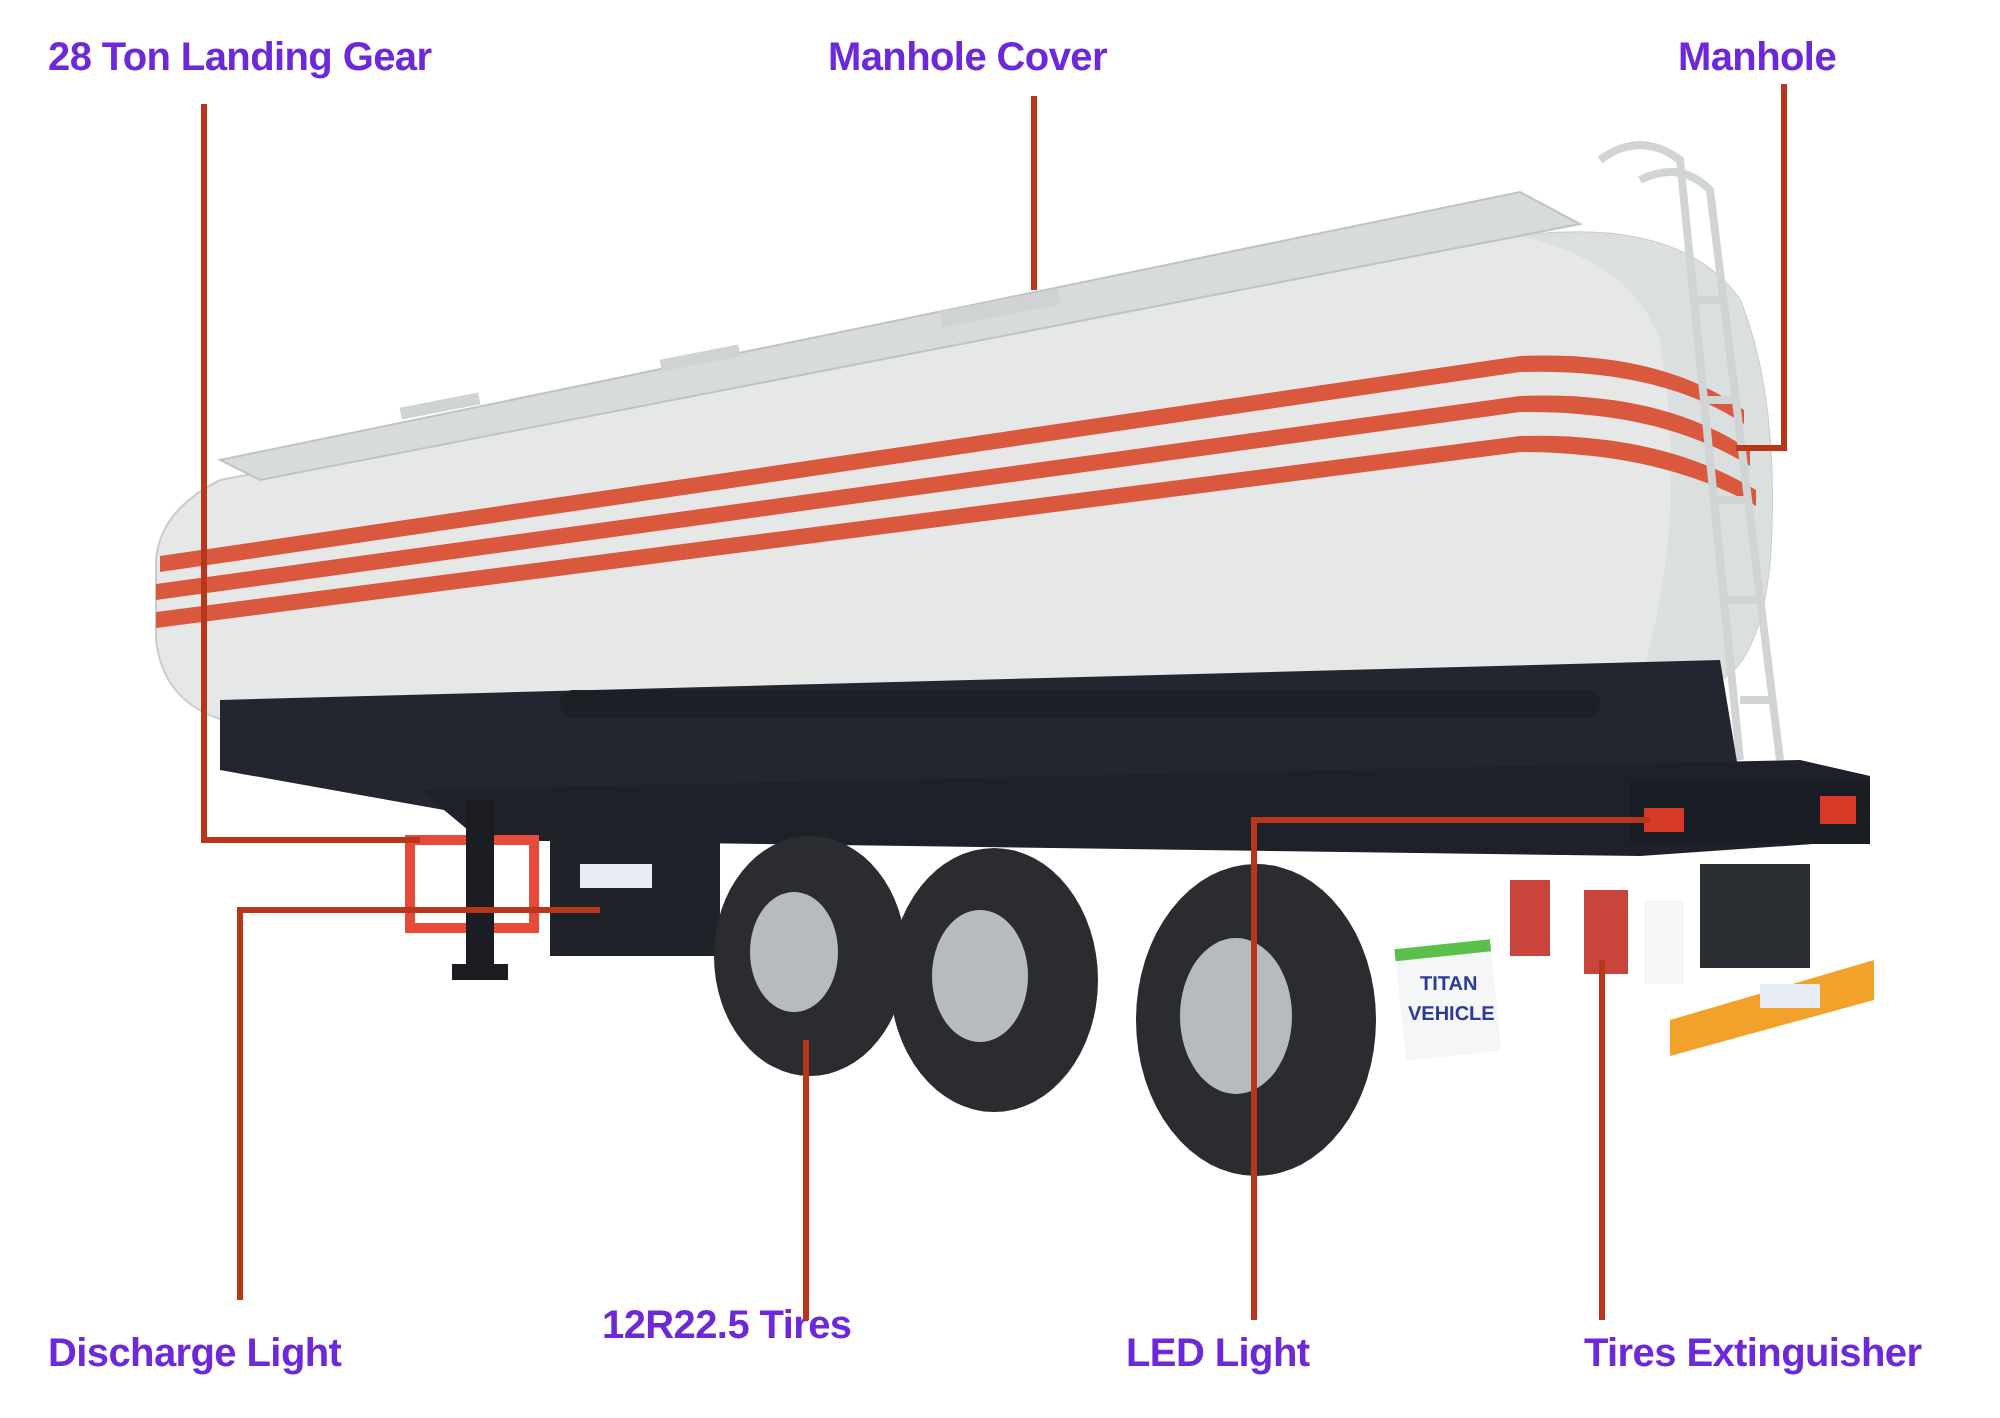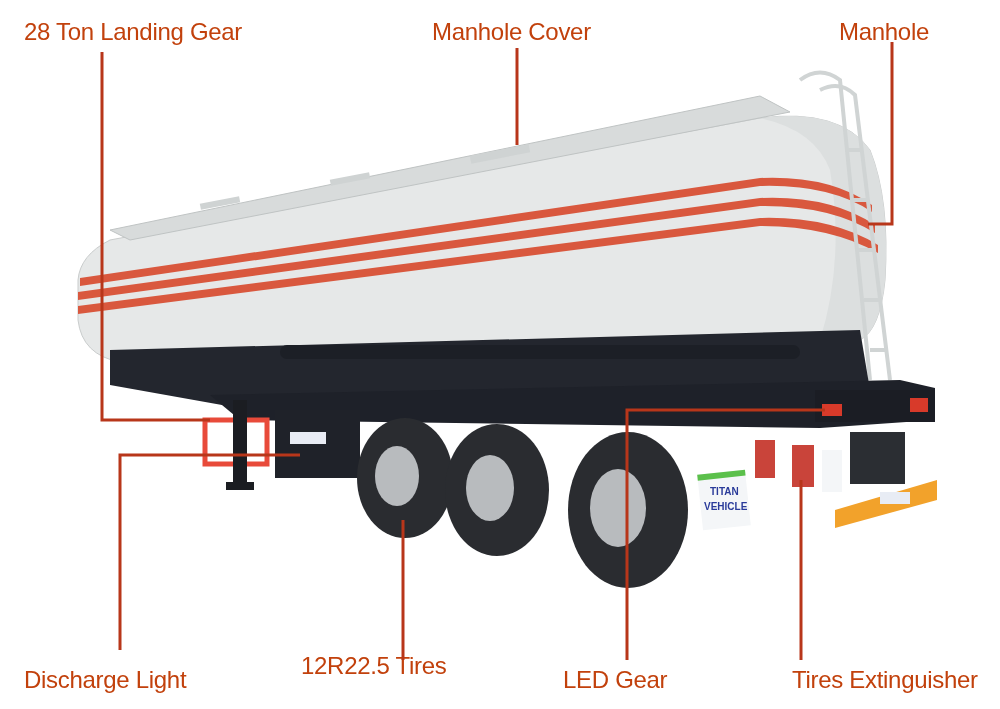--- a/index.html
+++ b/index.html
@@ -1,29 +1,29 @@
 <!DOCTYPE html>
 <html><head>
 <meta charset="utf-8">
 <style>
   html, body { margin:0; padding:0; background:#ffffff; }
   body { width:1000px; height:709px; position:relative; overflow:hidden; font-family:"DejaVu Sans", sans-serif; }
-  .label { position:absolute; font-weight:normal; font-size:24px; color:#c2410c; white-space:nowrap; letter-spacing:-0.3px; font-family:"Liberation Sans", sans-serif; }
+  .label { position:absolute; font-weight:bold; font-size:20px; color:#6d28d9; white-space:nowrap; letter-spacing:-0.3px; font-family:"Liberation Sans", sans-serif; }
   .scene { position:absolute; left:0; top:0; width:1000px; height:709px; }
 </style>
 </head>
 <body>
 
 <div class="label" style="left:24px;top:18px;">28 Ton Landing Gear</div>
-<div class="label" style="left:432px;top:18px;">Manhole Cover</div>
+<div class="label" style="left:414px;top:18px;">Manhole Cover</div>
 <div class="label" style="left:839px;top:18px;">Manhole</div>
 
 <div class="label" style="left:24px;top:666px;">Discharge Light</div>
 <div class="label" style="left:301px;top:652px;">12R22.5 Tires</div>
-<div class="label" style="left:563px;top:666px;">LED Gear</div>
+<div class="label" style="left:563px;top:666px;">LED Light</div>
 <div class="label" style="left:792px;top:666px;">Tires Extinguisher</div>
 
 <svg class="scene" viewBox="0 0 1000 709">
 
   <g>
     <path d="M78 280 Q80 255 110 240 L760 118 Q840 108 870 150 Q890 200 885 280 Q880 330 860 340 L120 362 Q82 355 78 320 Z" fill="#e6e8e8" stroke="#c9cccc" stroke-width="1"></path>
     <path d="M760 118 Q840 108 870 150 Q890 200 885 280 Q880 330 860 340 L820 340 Q845 260 830 170 Q815 130 760 118 Z" fill="#dcdfdf"></path>
 
     <path d="M110 230 L760 96 L790 112 L130 240 Z" fill="#d8dbdb" stroke="#bfc3c3" stroke-width="1"></path>
 

